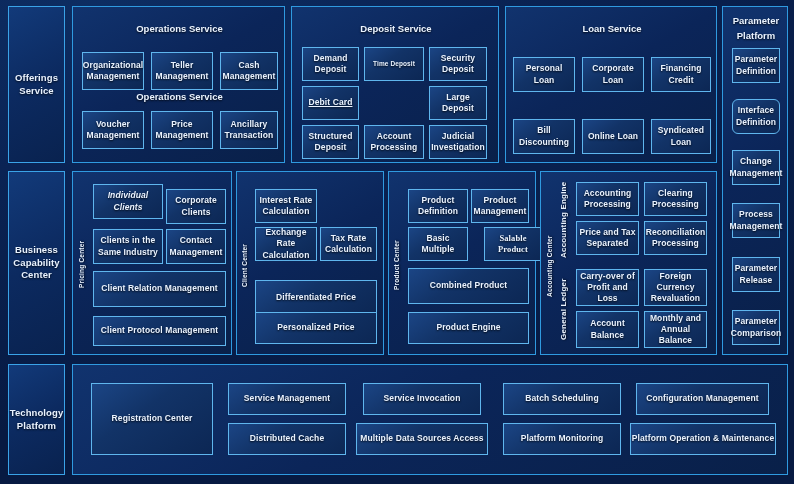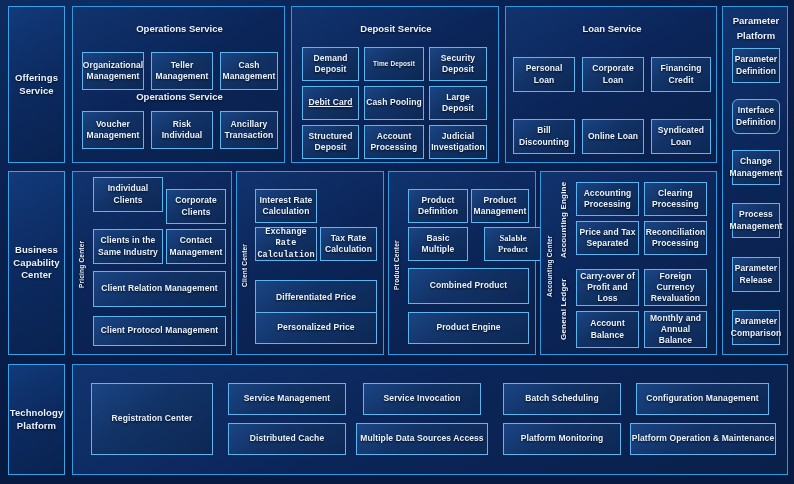--- a/index.html
+++ b/index.html
@@ -78,33 +78,32 @@
 
   <div class="panel" style="left:72px;top:6px;width:213px;height:157px;">
     <div class="ptitle" style="left:0;top:16px;width:213px;">Operations Service</div>
     <div class="ptitle" style="left:0;top:84px;width:213px;">Operations Service</div>
 
     <div class="cell wrap" style="left:9px;top:45px;width:62px;height:38px;">Organizational Management</div>
     <div class="cell wrap" style="left:78px;top:45px;width:62px;height:38px;">Teller Management</div>
     <div class="cell wrap" style="left:147px;top:45px;width:58px;height:38px;">Cash Management</div>
 
     <div class="cell wrap" style="left:9px;top:104px;width:62px;height:38px;">Voucher Management</div>
-    <div class="cell wrap" style="left:78px;top:104px;width:62px;height:38px;">Risk Individual</div>
+    <div class="cell wrap" style="left:78px;top:104px;width:62px;height:38px;">Price Management</div>
     <div class="cell wrap" style="left:147px;top:104px;width:58px;height:38px;">Ancillary Transaction</div>
   </div>
 
   <div class="panel" style="left:291px;top:6px;width:208px;height:157px;">
     <div class="ptitle" style="left:0;top:16px;width:208px;">Deposit Service</div>
 
     <div class="cell wrap" style="left:10px;top:40px;width:57px;height:34px;">Demand Deposit</div>
     <div class="cell wrap tiny" style="left:72px;top:40px;width:60px;height:34px;">Time Deposit</div>
     <div class="cell wrap" style="left:137px;top:40px;width:58px;height:34px;">Security Deposit</div>
 
     <div class="cell wrap" style="left:10px;top:79px;width:57px;height:34px;text-decoration:underline;">Debit Card</div>
-    <div class="cell wrap" style="left:72px;top:79px;width:60px;height:34px;">Cash Pooling</div>
     <div class="cell wrap" style="left:137px;top:79px;width:58px;height:34px;">Large Deposit</div>
 
     <div class="cell wrap" style="left:10px;top:118px;width:57px;height:34px;">Structured Deposit</div>
     <div class="cell wrap" style="left:72px;top:118px;width:60px;height:34px;">Account Processing</div>
     <div class="cell wrap" style="left:137px;top:118px;width:58px;height:34px;">Judicial Investigation</div>
   </div>
 
   <div class="panel" style="left:505px;top:6px;width:212px;height:157px;">
     <div class="ptitle" style="left:0;top:16px;width:212px;">Loan Service</div>
 
@@ -127,33 +126,33 @@
     <div class="cell wrap" style="left:9px;top:196px;width:48px;height:35px;">Process Management</div>
     <div class="cell wrap" style="left:9px;top:250px;width:48px;height:35px;">Parameter Release</div>
     <div class="cell wrap" style="left:9px;top:303px;width:48px;height:35px;">Parameter Comparison</div>
   </div>
 
   <div class="rowlabel" style="left:8px;top:171px;width:57px;height:184px;">Business Capability Center</div>
 
   <div class="panel" style="left:72px;top:171px;width:160px;height:184px;">
     <div class="vlabel" style="left:3px;top:55px;height:75px;width:11px;">Pricing Center</div>
 
-    <div class="cell wrap" style="left:20px;top:5px;width:70px;height:35px;">Individual Clients</div>
+    <div class="cell wrap" style="left:20px;top:12px;width:70px;height:35px;font-style:italic;">Individual Clients</div>
     <div class="cell wrap" style="left:93px;top:17px;width:60px;height:35px;">Corporate Clients</div>
     <div class="cell wrap" style="left:20px;top:57px;width:70px;height:35px;">Clients in the Same Industry</div>
     <div class="cell wrap" style="left:93px;top:57px;width:60px;height:35px;">Contact Management</div>
     <div class="cell" style="left:20px;top:99px;width:133px;height:36px;">Client Relation Management</div>
     <div class="cell" style="left:20px;top:144px;width:133px;height:30px;">Client Protocol Management</div>
   </div>
 
   <div class="panel" style="left:236px;top:171px;width:148px;height:184px;">
     <div class="vlabel" style="left:2px;top:58px;height:70px;width:11px;">Client Center</div>
 
     <div class="cell wrap" style="left:18px;top:17px;width:62px;height:34px;">Interest Rate Calculation</div>
-    <div class="cell wrap" style="left:18px;top:55px;width:62px;height:34px;font-family:Liberation Mono, monospace;">Exchange Rate Calculation</div>
+    <div class="cell wrap" style="left:18px;top:55px;width:62px;height:34px;">Exchange Rate Calculation</div>
     <div class="cell wrap" style="left:83px;top:55px;width:57px;height:34px;">Tax Rate Calculation</div>
     <div class="cell" style="left:18px;top:96px;width:122px;height:36px;margin-top:12px;">Differentiated Price</div>
     <div class="cell" style="left:18px;top:140px;width:122px;height:32px;">Personalized Price</div>
   </div>
 
   <div class="panel" style="left:388px;top:171px;width:148px;height:184px;">
     <div class="vlabel" style="left:2px;top:58px;height:70px;width:11px;">Product Center</div>
 
     <div class="cell wrap" style="left:19px;top:17px;width:60px;height:34px;">Product Definition</div>
     <div class="cell wrap" style="left:82px;top:17px;width:58px;height:34px;">Product Management</div>

